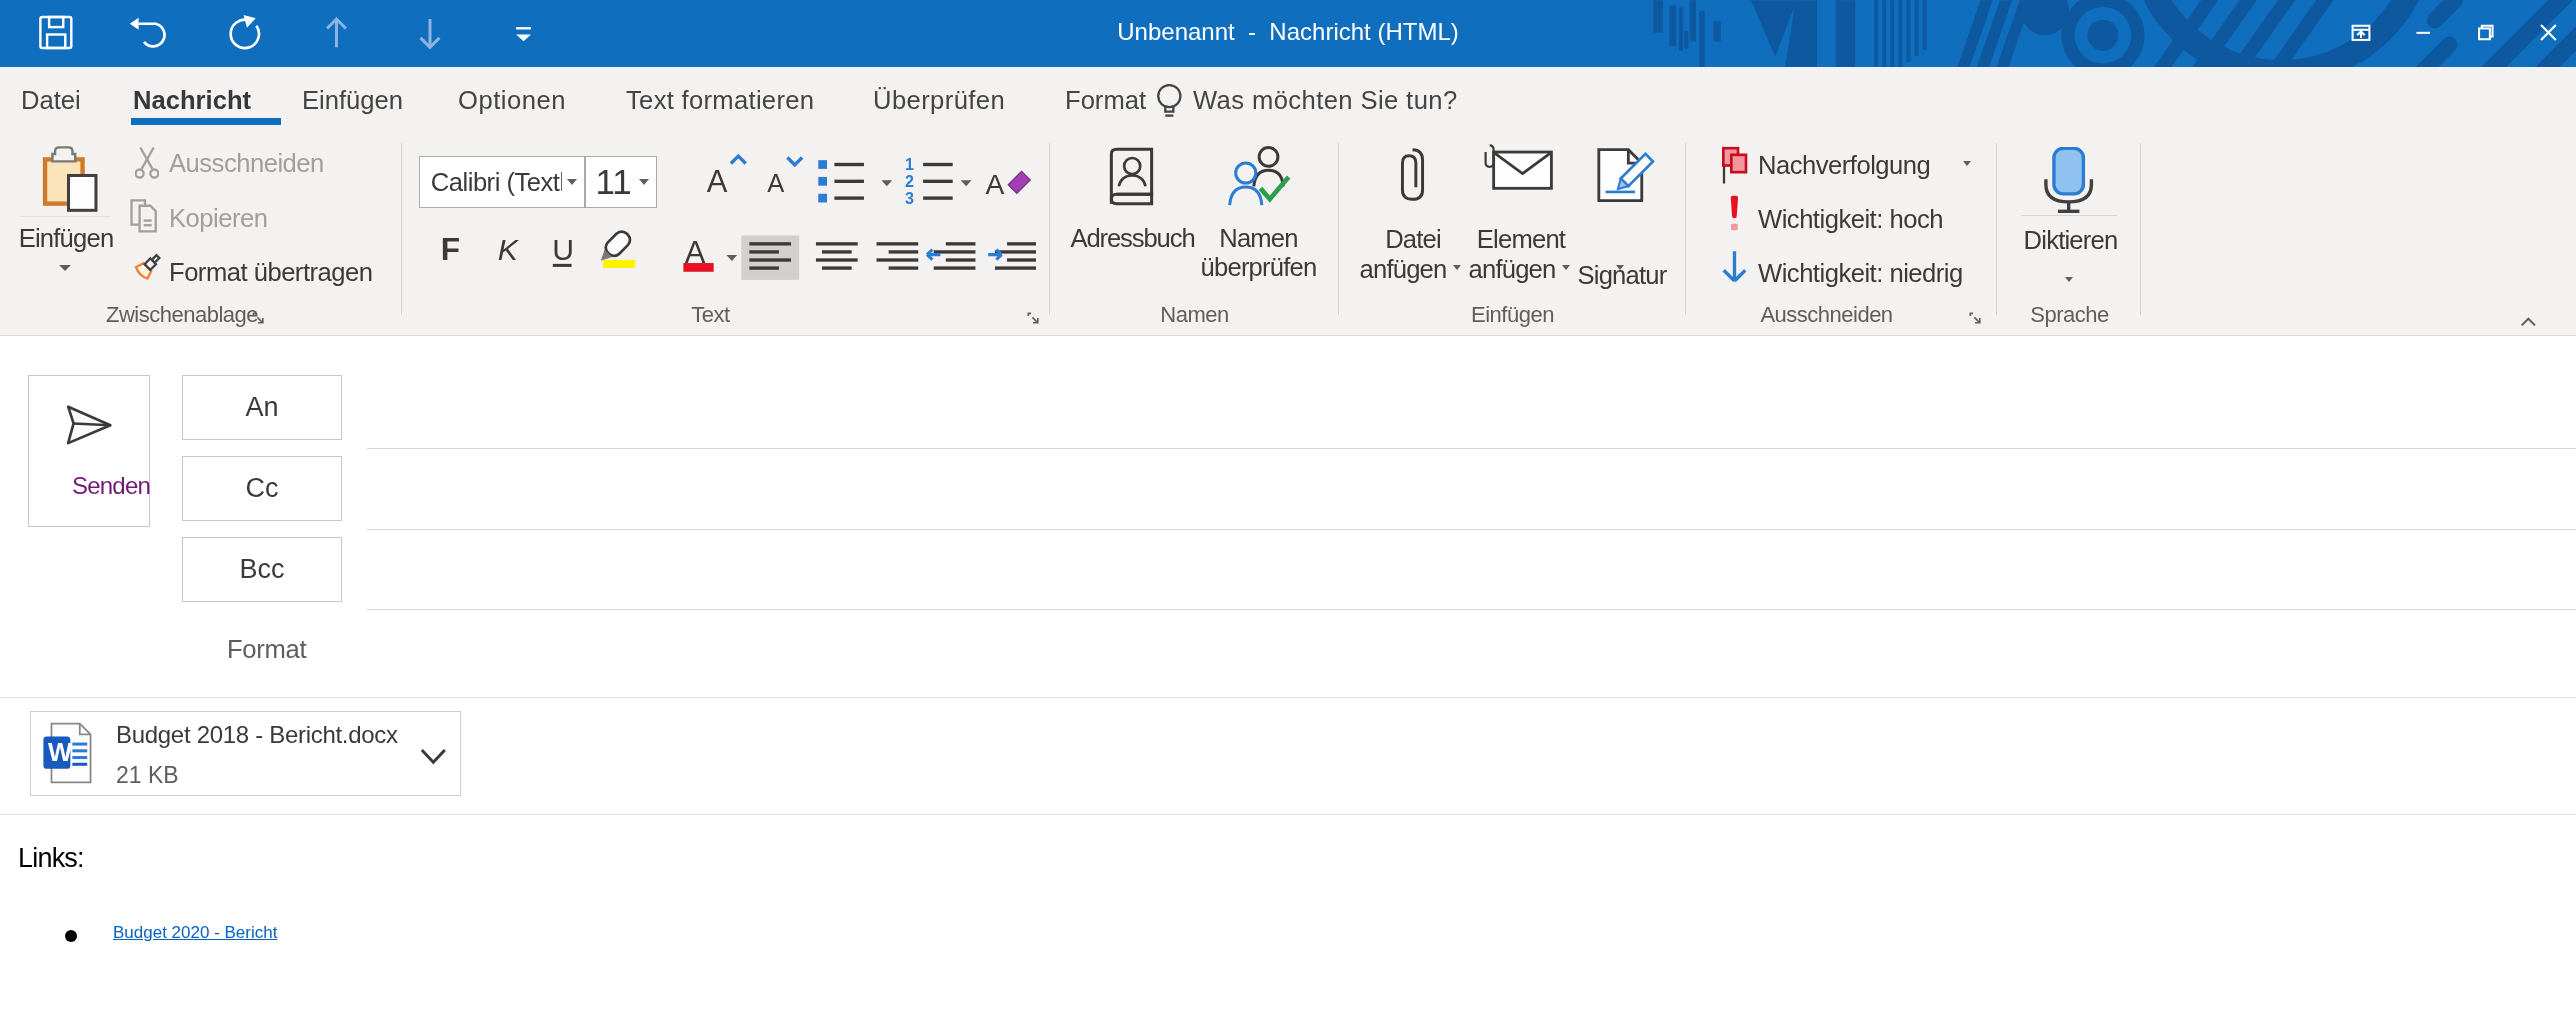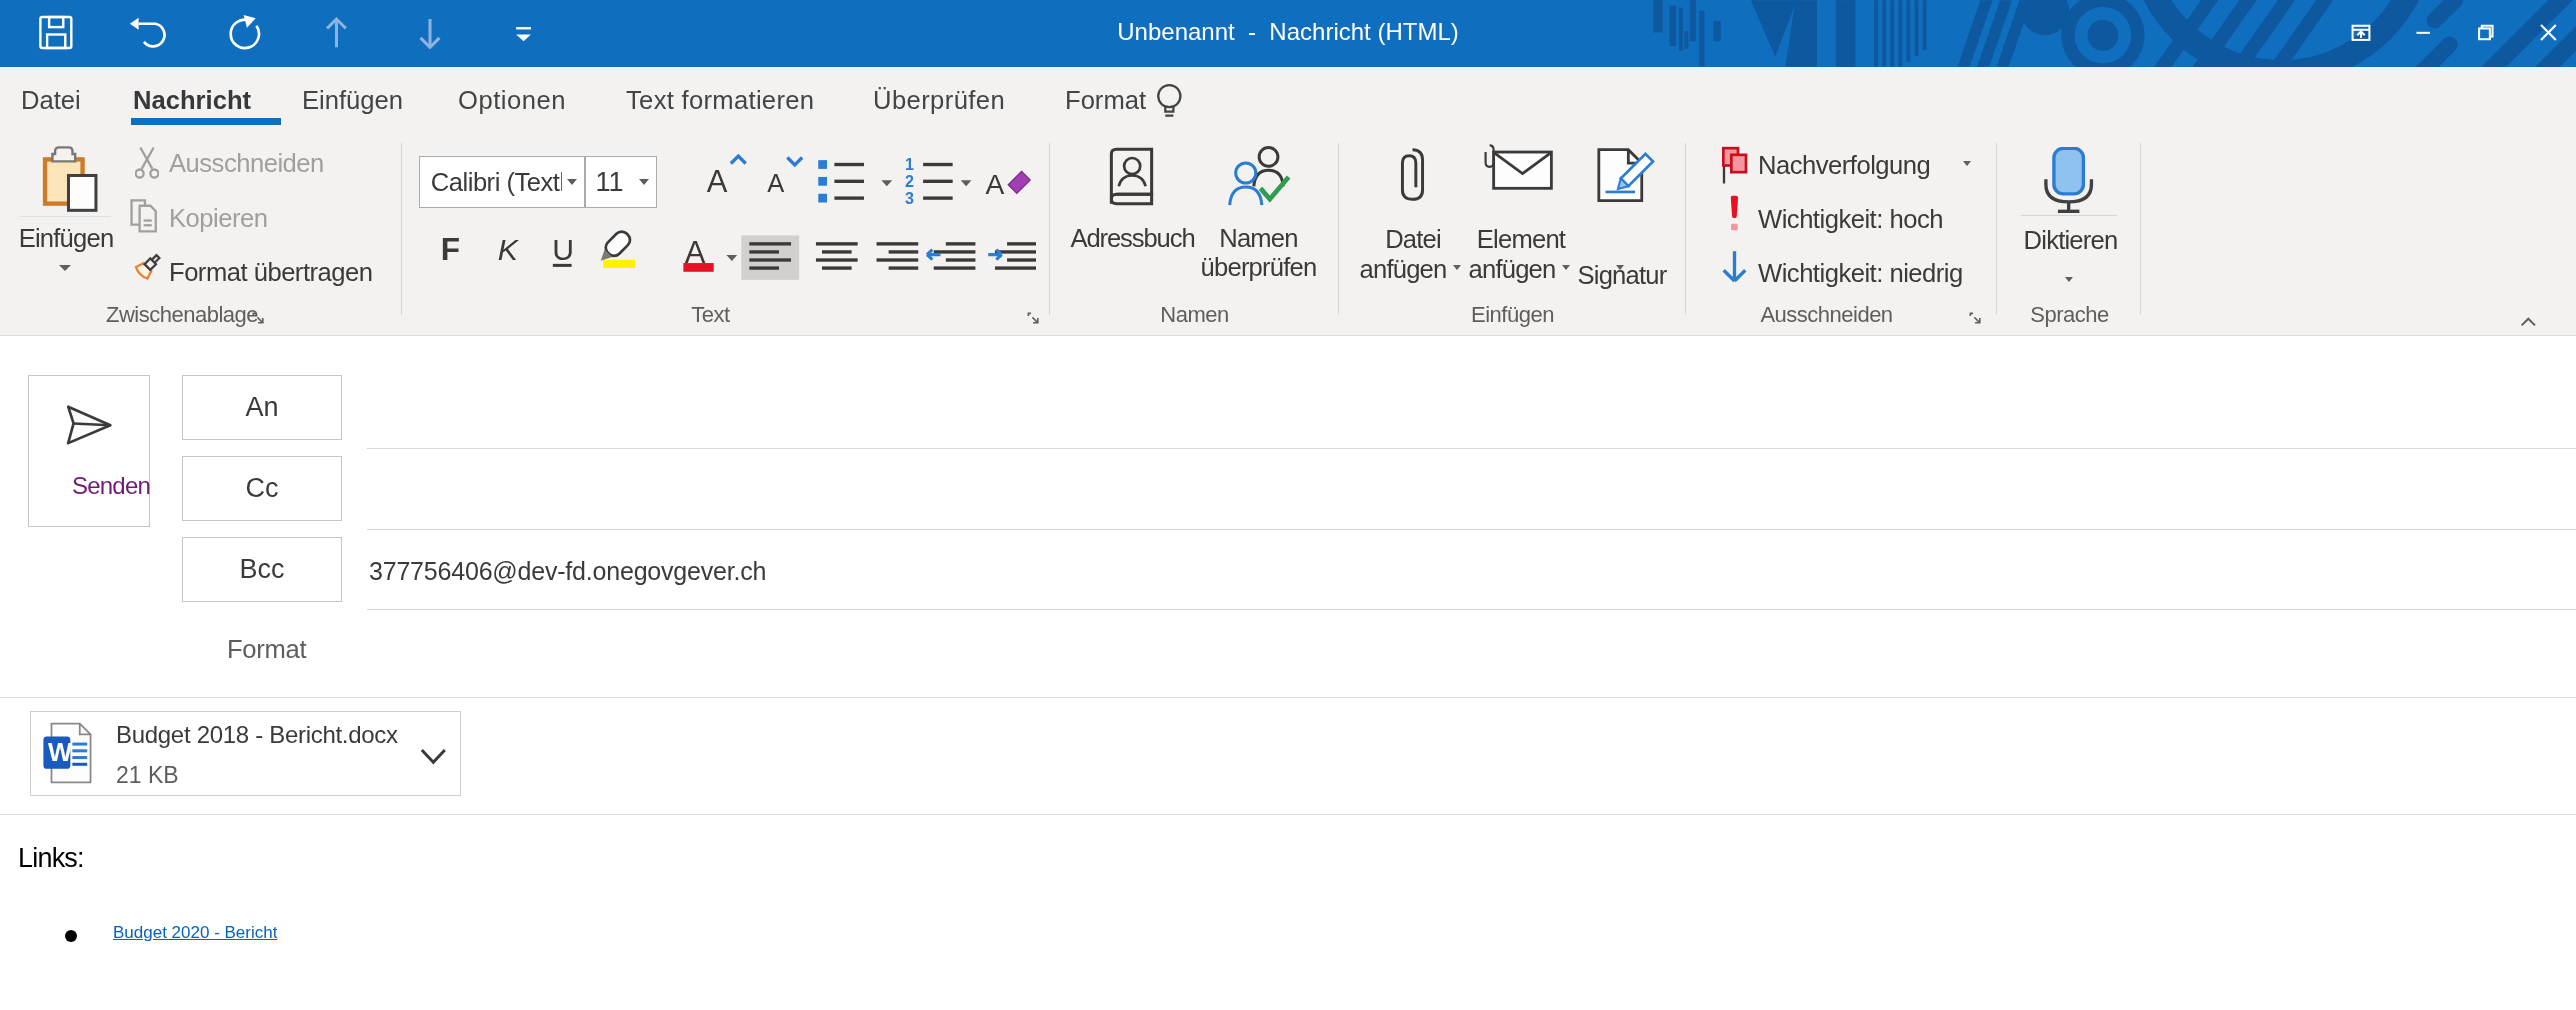--- a/index.html
+++ b/index.html
@@ -119,20 +119,21 @@
 </div>
 <div class="abs" id="titletext">Unbenannt&nbsp; -&nbsp; Nachricht (HTML)</div>
 <div class="abs" id="menubar">
   <div class="tab" style="left:21px;">Datei</div>
   <div class="tab" style="left:133px; font-weight:bold; color:#38373A;">Nachricht</div>
   <div class="tab" style="left:302px;">Einfügen</div>
   <div class="tab" style="left:458px; letter-spacing:0.5px;">Optionen</div>
   <div class="tab" style="left:626px; letter-spacing:0.3px;">Text formatieren</div>
   <div class="tab" style="left:873px; letter-spacing:0.4px;">Überprüfen</div>
   <div class="tab" style="left:1065px;">Format</div>
+  <div class="tab" style="left:1193px; letter-spacing:0.4px;">Was möchten Sie tun?</div>
   <div style="position:absolute; left:131px; top:51px; width:150px; height:7.4px; background:#106EBE;"></div>
   <svg style="position:absolute; left:1153px; top:15px;" width="34" height="39" viewBox="0 0 50 58">
     <circle cx="24" cy="21" r="16.5" fill="none" stroke="#444" stroke-width="3.4"></circle>
     <path d="M 18,36 L 18,44 L 30,44 L 30,36" fill="none" stroke="#444" stroke-width="3.4"></path>
     <line x1="18" y1="50" x2="30" y2="50" stroke="#444" stroke-width="3.4"></line>
   </svg>
 </div>
 <div class="abs" id="ribbon">
   <div class="sep" style="left:401px;"></div>
   <div class="sep" style="left:1049px;"></div>
@@ -176,21 +177,21 @@
     </g>
   </svg>
   <div class="smalltxt" style="left:169px; top:128px; height:32px; line-height:32px;">Format übertragen</div>
   <div class="glabel" style="left:98px; width:168px;">Zwischenablage</div>
 
   <div style="position:absolute; left:419px; top:28px; width:166px; height:52px; background:#fff; border:1.3px solid #ACABAA; overflow:hidden;">
     <div style="position:absolute; left:10.8px; top:0; width:131px; height:50px; line-height:50px; font-size:25.6px; letter-spacing:-0.5px; color:#3B3A39; white-space:nowrap; overflow:hidden;">Calibri (Textkö</div>
     <div class="caret" style="left:147px; top:22px; border-left-width:5.4px; border-right-width:5.4px; border-top-width:6px;"></div>
   </div>
   <div style="position:absolute; left:585px; top:28px; width:72px; height:52px; background:#fff; border:1.3px solid #ACABAA;">
-    <div style="position:absolute; left:9.4px; top:0; height:50px; line-height:50px; font-size:27px; color:#3B3A39;">11</div>
+    <div style="position:absolute; left:9.4px; top:0; height:50px; line-height:50px; font-size:35px; color:#3B3A39;">11</div>
     <div class="caret" style="left:53px; top:22px; border-left-width:5.4px; border-right-width:5.4px; border-top-width:6px;"></div>
   </div>
   <svg style="position:absolute; left:700px; top:23.6px;" width="336" height="64" viewBox="0 0 500 95">
     <text x="10" y="60" font-size="46" fill="#3B3A39" font-family="Liberation Sans">A</text>
     <polyline points="46,17 57,6 68,17" stroke="#2B7CD3" stroke-width="5" fill="none"></polyline>
     <text x="100" y="60" font-size="38" fill="#3B3A39" font-family="Liberation Sans">A</text>
     <polyline points="130,8 141,19 152,8" stroke="#2B7CD3" stroke-width="5" fill="none"></polyline>
     <g fill="#2B7CD3">
       <rect x="176" y="12" width="13" height="13"></rect>
       <rect x="176" y="37" width="13" height="13"></rect>
@@ -366,21 +367,20 @@
     <line x1="12.6" y1="30.7" x2="67.8" y2="33.4" stroke="#3B3A39" stroke-width="4"></line>
   </svg>
   <div style="position:absolute; left:28px; top:136px; width:122px; text-align:right; font-size:24px; letter-spacing:-0.8px; color:#701a75;">Senden</div>
 
   <div class="btn" style="left:182px; top:39px; width:160px; height:65px; line-height:62px;">An</div>
   <div class="btn" style="left:182px; top:120px; width:160px; height:65px; line-height:62px;">Cc</div>
   <div class="btn" style="left:182px; top:201px; width:160px; height:65px; line-height:62px;">Bcc</div>
   <div class="fline" style="left:367px; top:112px; width:2209px;"></div>
   <div class="fline" style="left:367px; top:193px; width:2209px;"></div>
   <div class="fline" style="left:367px; top:273px; width:2209px;"></div>
-  <div style="position:absolute; left:369px; top:219px; height:32px; line-height:32px; font-size:25px; letter-spacing:-0.2px; color:#3B3A39;">377756406@dev-fd.onegovgever.ch</div>
   <div style="position:absolute; left:227px; top:297px; height:32px; line-height:32px; font-size:25.6px; letter-spacing:-0.3px; color:#605E5C;">Format</div>
   <div class="fline" style="left:0px; top:361px; width:2576px; background:#E1DFDD;"></div>
 
   <div style="position:absolute; left:30px; top:375px; width:431px; height:85px; border:1.3px solid #D0CECC; background:#fff;"></div>
   <svg class="abs" style="left:42px; top:385px;" width="54" height="64" viewBox="0 0 80 95">
     <path d="M 14,4 L 56,4 L 72,20 L 72,91 L 14,91 Z" fill="#FDFDFD" stroke="#8A8886" stroke-width="2.6"></path>
     <path d="M 56,4 L 56,20 L 72,20" fill="none" stroke="#8A8886" stroke-width="2.6"></path>
     <rect x="2" y="23" width="40" height="48" rx="5" fill="#185ABD"></rect>
     <text x="9" y="60" font-size="38" font-weight="bold" fill="#fff" font-family="Liberation Sans">W</text>
     <g fill="#2B7CD3">

